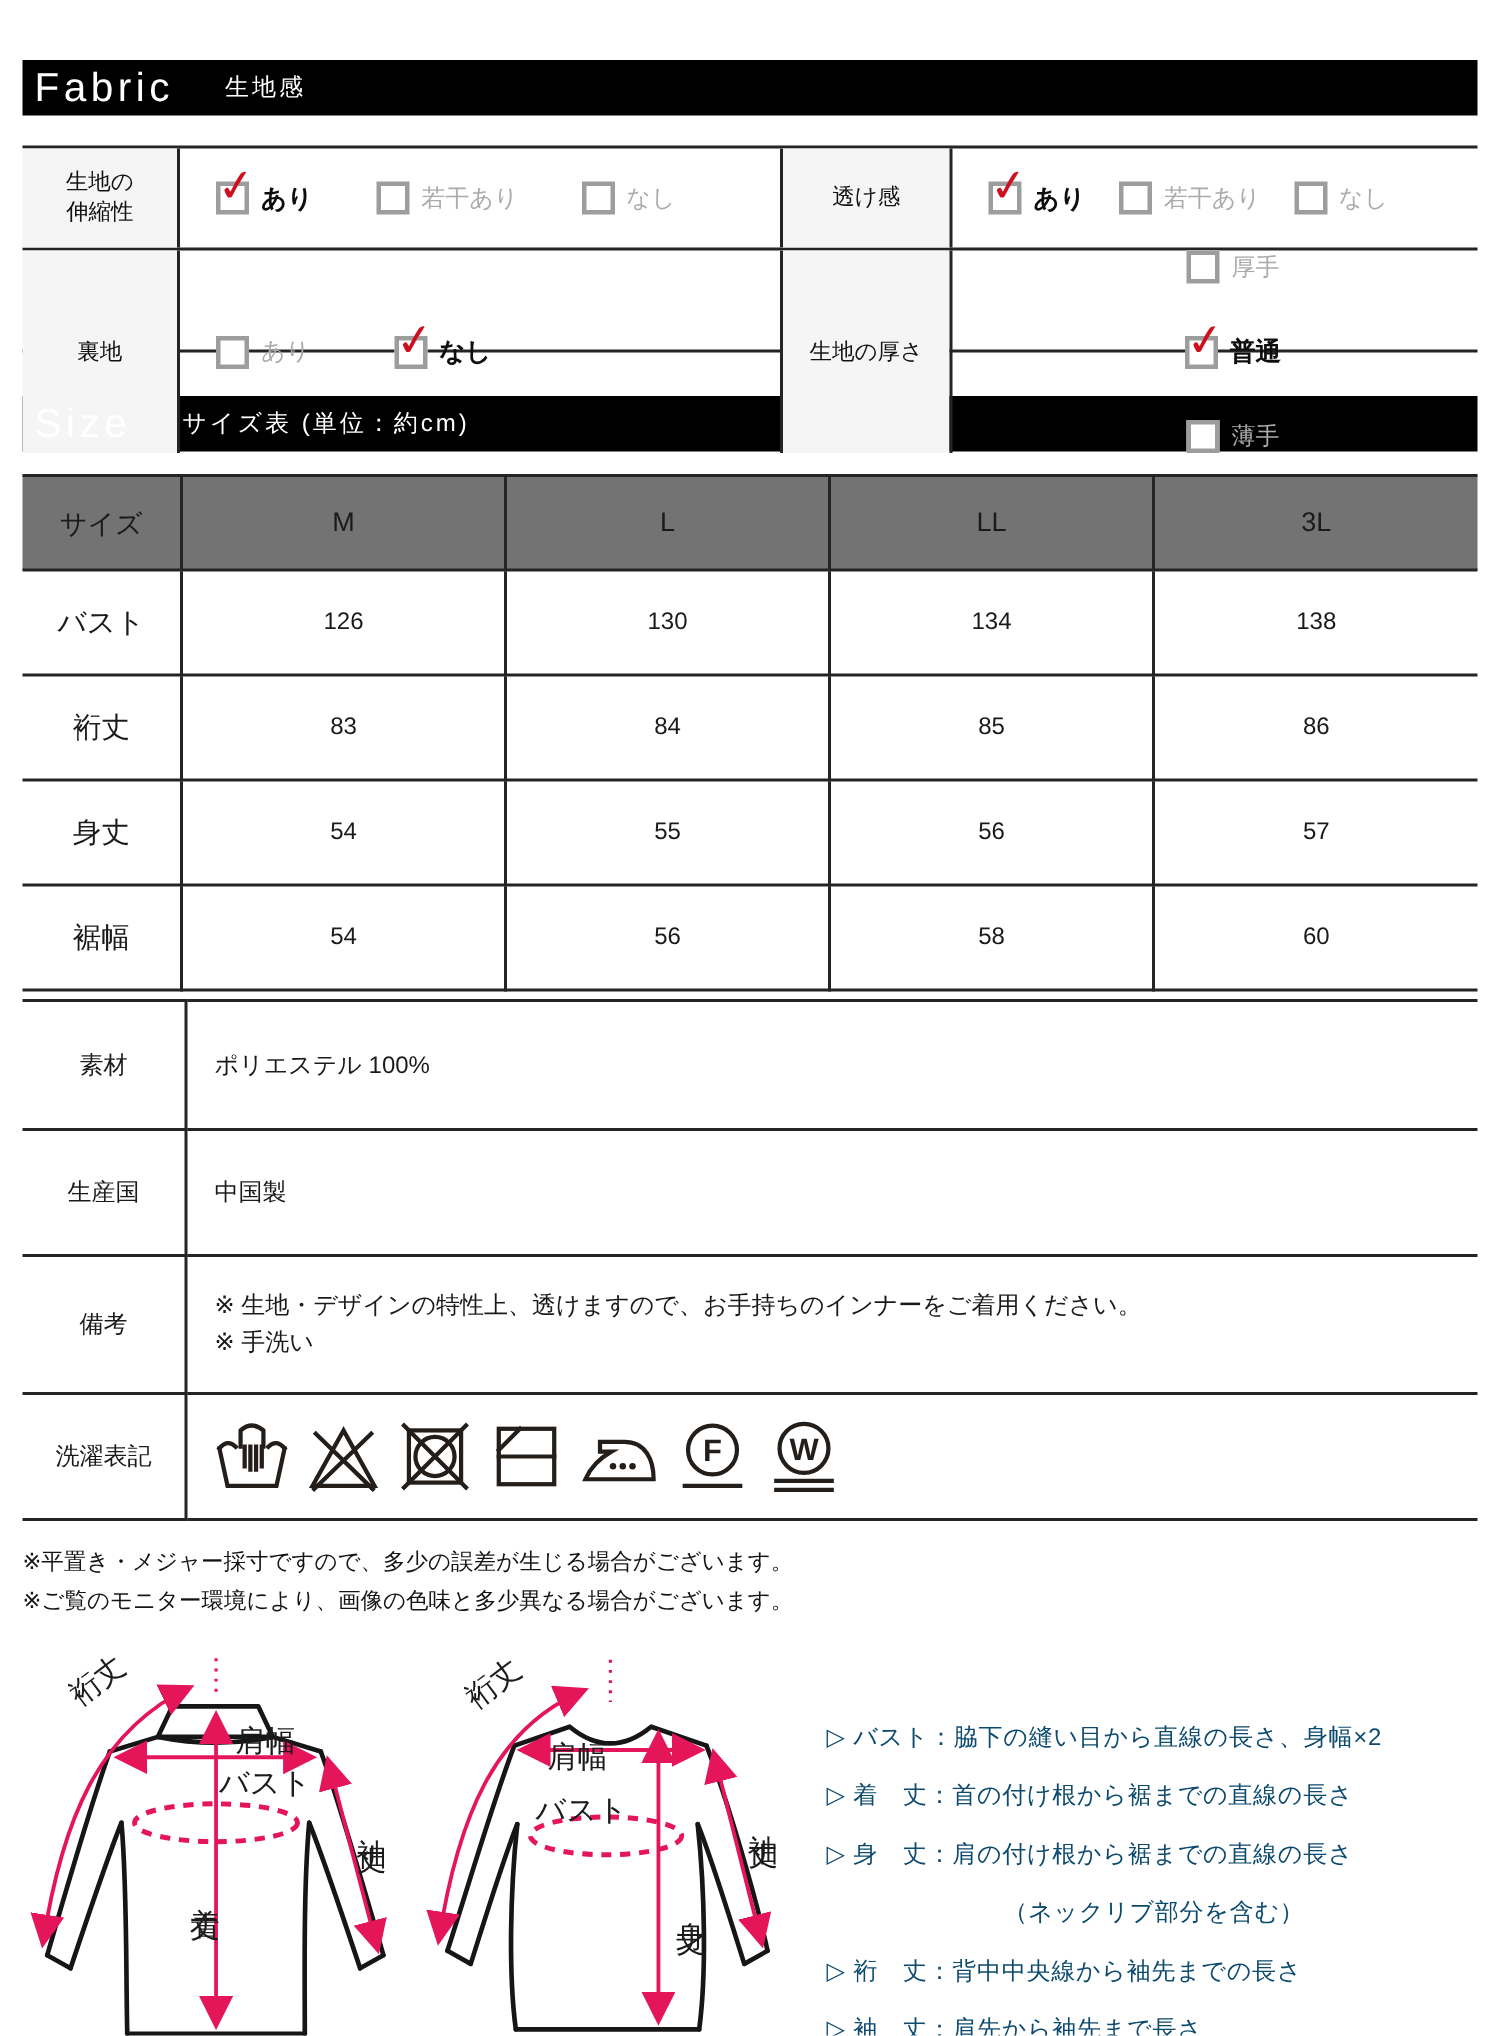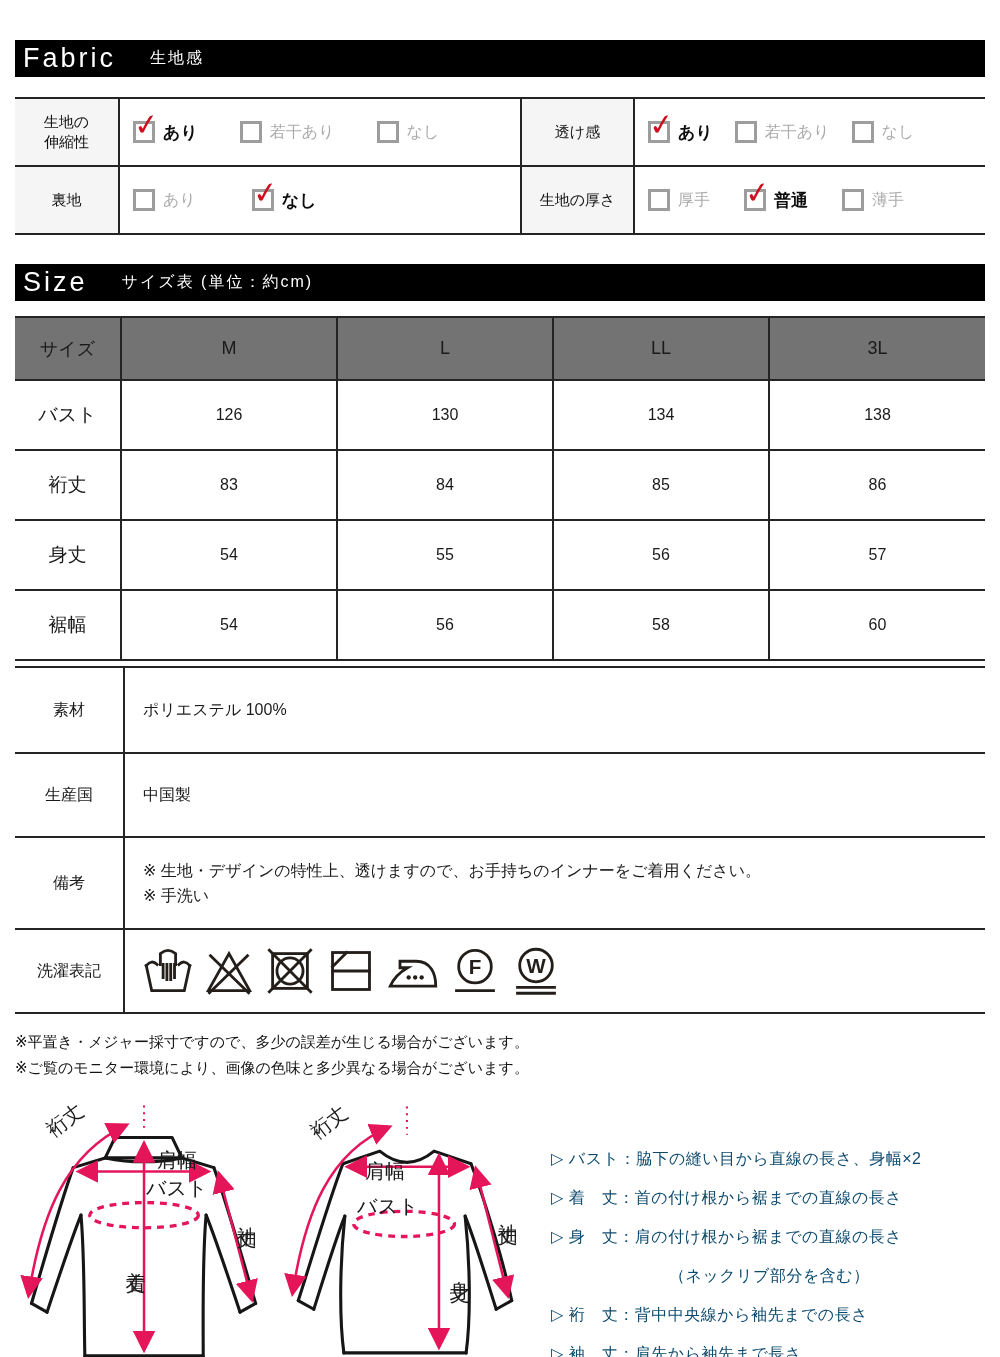--- a/index.html
+++ b/index.html
@@ -14,31 +14,31 @@
   .bar{background:#000;color:#fff;height:37px;display:flex;align-items:center;padding:0 8px;}
   .bar-en{font-size:27px;font-weight:300;letter-spacing:3px;}
   .bar-ja{font-size:16px;margin-left:34px;letter-spacing:2px;}
 
   
   .fabric-table{margin-top:20px;border-top:2px solid #242424;border-bottom:2px solid #242424;}
   .f-row{display:grid;grid-template-columns:103px 402px 113px 352px;height:66px;}
   .f-row + .f-row{border-top:2px solid #242424;}
   .f-label{background:#f5f5f5;display:flex;flex-direction:column;align-items:center;justify-content:center;
     font-size:15px;line-height:20px;color:#111;}
-  .f-cell{display:flex;align-items:center;padding-left:13px;}
+  .f-cell{display:flex;align-items:center;padding-left:24px;}
   .f-cell,.f-label.sep{border-left:2px solid #242424;}
   .f-label.sep{}
   .opt{display:flex;align-items:center;color:#ababab;font-size:16px;cursor:default;}
   .opt .cb{width:16px;height:16px;border:3px solid #9d9d9d;background:#fff;position:relative;flex:none;margin-right:8px;}
   .opt.checked{color:#0d0d0d;font-weight:bold;font-size:17px;}
   .opt.checked .cb::after{
     content:"✓";position:absolute;left:-2px;top:-14px;font-size:30px;line-height:30px;
     color:#cf0f1d;font-weight:bold;transform:rotate(-6deg);
   }
-  .gap-a{gap:42px;} .gap-b{gap:22px;} .gap-c{gap:56px;} .gap-d{gap:34px;}
+  .gap-a{gap:42px;} .gap-b{gap:22px;} .gap-c{gap:56px;} .gap-d{gap:34px;flex-direction:column;}
 
   
   .size-table{margin-top:15px;border-collapse:collapse;width:970px;table-layout:fixed;}
   .size-table th,.size-table td{border:2px solid #242424;text-align:center;font-weight:normal;}
   .size-table th:first-child,.size-table td:first-child{border-left:none;}
   .size-table th:last-child,.size-table td:last-child{border-right:none;margin-top:11px;}
   .size-table col.c0{width:106px;}
   .size-table thead th{height:59px;background:#737373;font-size:18px;}
   .size-table tbody td{height:66px;font-size:16px;}
   .size-table tbody td.rlabel{font-size:19px;}

